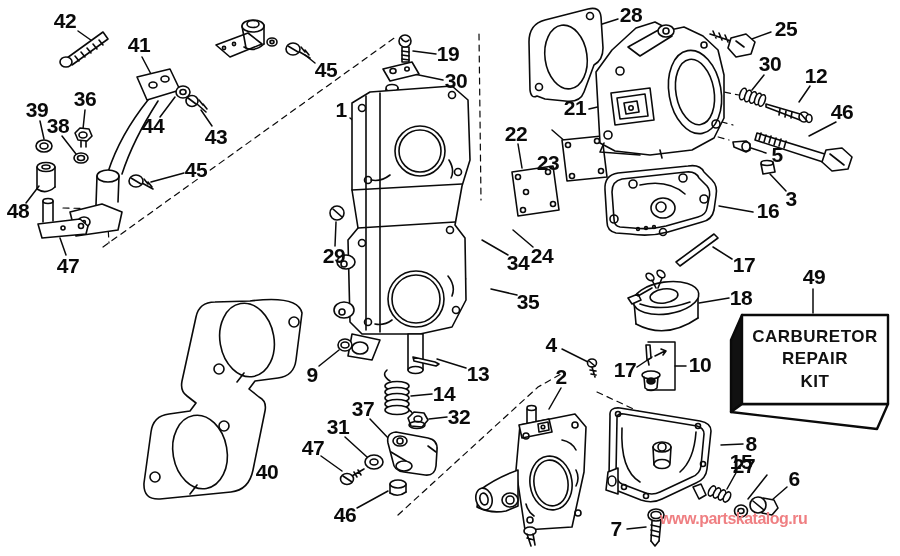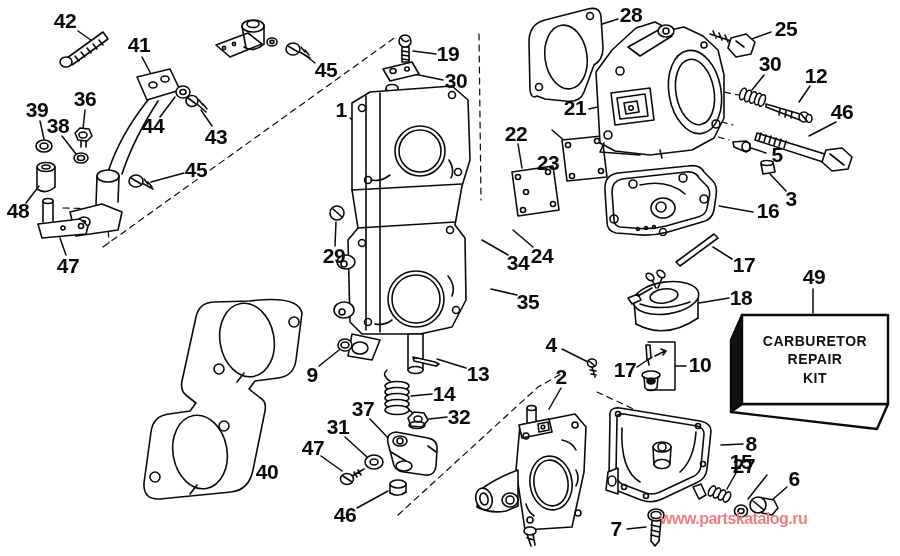--- a/index.html
+++ b/index.html
@@ -3,21 +3,21 @@
 <meta charset="utf-8">
 <style>
   html,body{margin:0;padding:0;background:#fff;}
   #stage{position:relative;width:900px;height:556px;background:#fff;overflow:hidden;
          font-family:"Liberation Sans",sans-serif;}
   #art{position:absolute;left:0;top:0;}
   .plabel{position:absolute;transform:translate(-50%,-50%);font-weight:800;font-size:21px;
           color:#0a0a0a;white-space:nowrap;letter-spacing:-0.5px;}
   #kit-text{position:absolute;left:742px;top:315px;width:146px;height:89px;display:flex;
             flex-direction:column;align-items:center;justify-content:center;text-align:center;
-            font-weight:700;font-size:14px;line-height:1.32;color:#111;letter-spacing:0.5px;}
+            font-weight:700;font-size:17px;line-height:1.32;color:#111;letter-spacing:0.5px;}
   #watermark{position:absolute;left:660px;top:510px;font-weight:700;font-size:16px;
              letter-spacing:-0.5px;}
 </style>
 </head>
 <body>
 
 <div id="stage">
 
 <svg id="art" width="900" height="556" viewBox="0 0 900 556" fill="none" stroke="#0a0a0a" stroke-width="1.6" stroke-linecap="round" stroke-linejoin="round">
 

